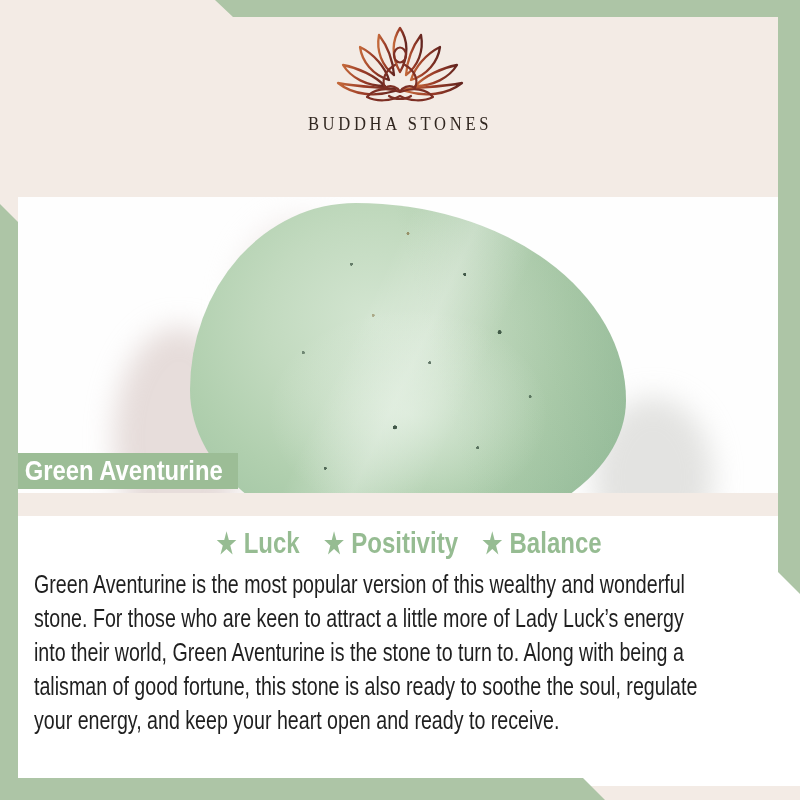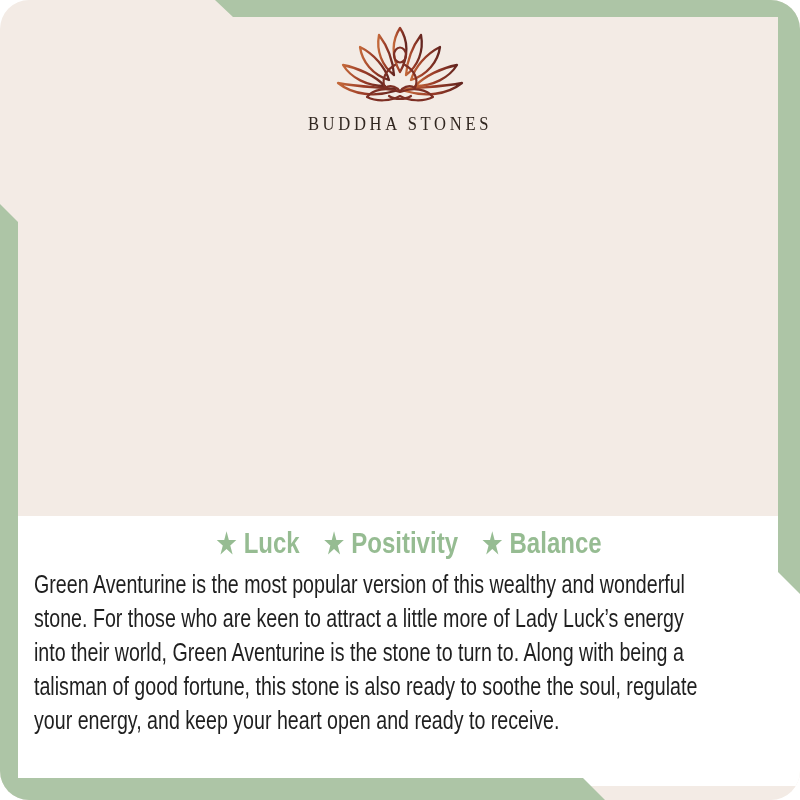--- a/index.html
+++ b/index.html
@@ -1,20 +1,19 @@
 <!DOCTYPE html>
 <html><head>
 <meta charset="utf-8">
 <style>
   html,body{margin:0;padding:0;}
   .canvas{
     position:relative;width:800px;height:800px;overflow:hidden;
     background:#f3ebe5;
     font-family:"Liberation Sans",sans-serif;
-    border-radius:29px;
   }
   
   .frame{position:absolute;inset:0;background:#adc5a6;z-index:5;pointer-events:none;}
   .frame-tr{clip-path:polygon(215px 0,800px 0,800px 594px,778px 572px,778px 17px,233px 17px);}
   .frame-bl{clip-path:polygon(0 204px,18px 222px,18px 778px,583px 778px,605px 800px,0 800px);}
 
   
   .brand{position:absolute;left:0;top:0;width:800px;height:143px;z-index:2;}
   .lotus{position:absolute;left:325px;top:26px;width:150px;height:84px;}
   .brand-name{
@@ -115,20 +114,29 @@
         <ellipse cx="75" cy="29" rx="6" ry="7.5"></ellipse>
         <path d="M70 39 C61 44 56 53 60 62 C64 59 69 60 73 63 M80 39 C89 44 94 53 90 62 C86 59 81 60 77 63 M72 63 Q75 66 78 63"></path>
         <path d="M75 66 C62 61 48 63 42 71 C52 76 66 75 75 70 C84 75 98 76 108 71 C102 63 88 61 75 66 Z"></path>
         <path d="M64 70 C70 74 80 74 86 70"></path>
       </g>
     </svg>
     <div class="brand-name">BUDDHA STONES</div>
   </header>
 
 
+  <div class="photo">
+    <div class="shadow s3"></div>
+    <div class="shadow s1"></div>
+    <div class="shadow s2"></div>
+    <div class="stone"></div>
+    <div class="stone-label">
+      <span>Green Aventurine</span>
+    </div>
+  </div>
 
   <div class="content">
     <div class="benefits">
       <span class="benefit"><span class="star">★</span><span>Luck</span></span>
       <span class="benefit"><span class="star">★</span><span>Positivity</span></span>
       <span class="benefit"><span class="star">★</span><span>Balance</span></span>
     </div>
     <p class="desc">Green Aventurine is the most popular version of this wealthy and wonderful
 stone. For those who are keen to attract a little more of Lady Luck’s energy
 into their world, Green Aventurine is the stone to turn to. Along with being a

